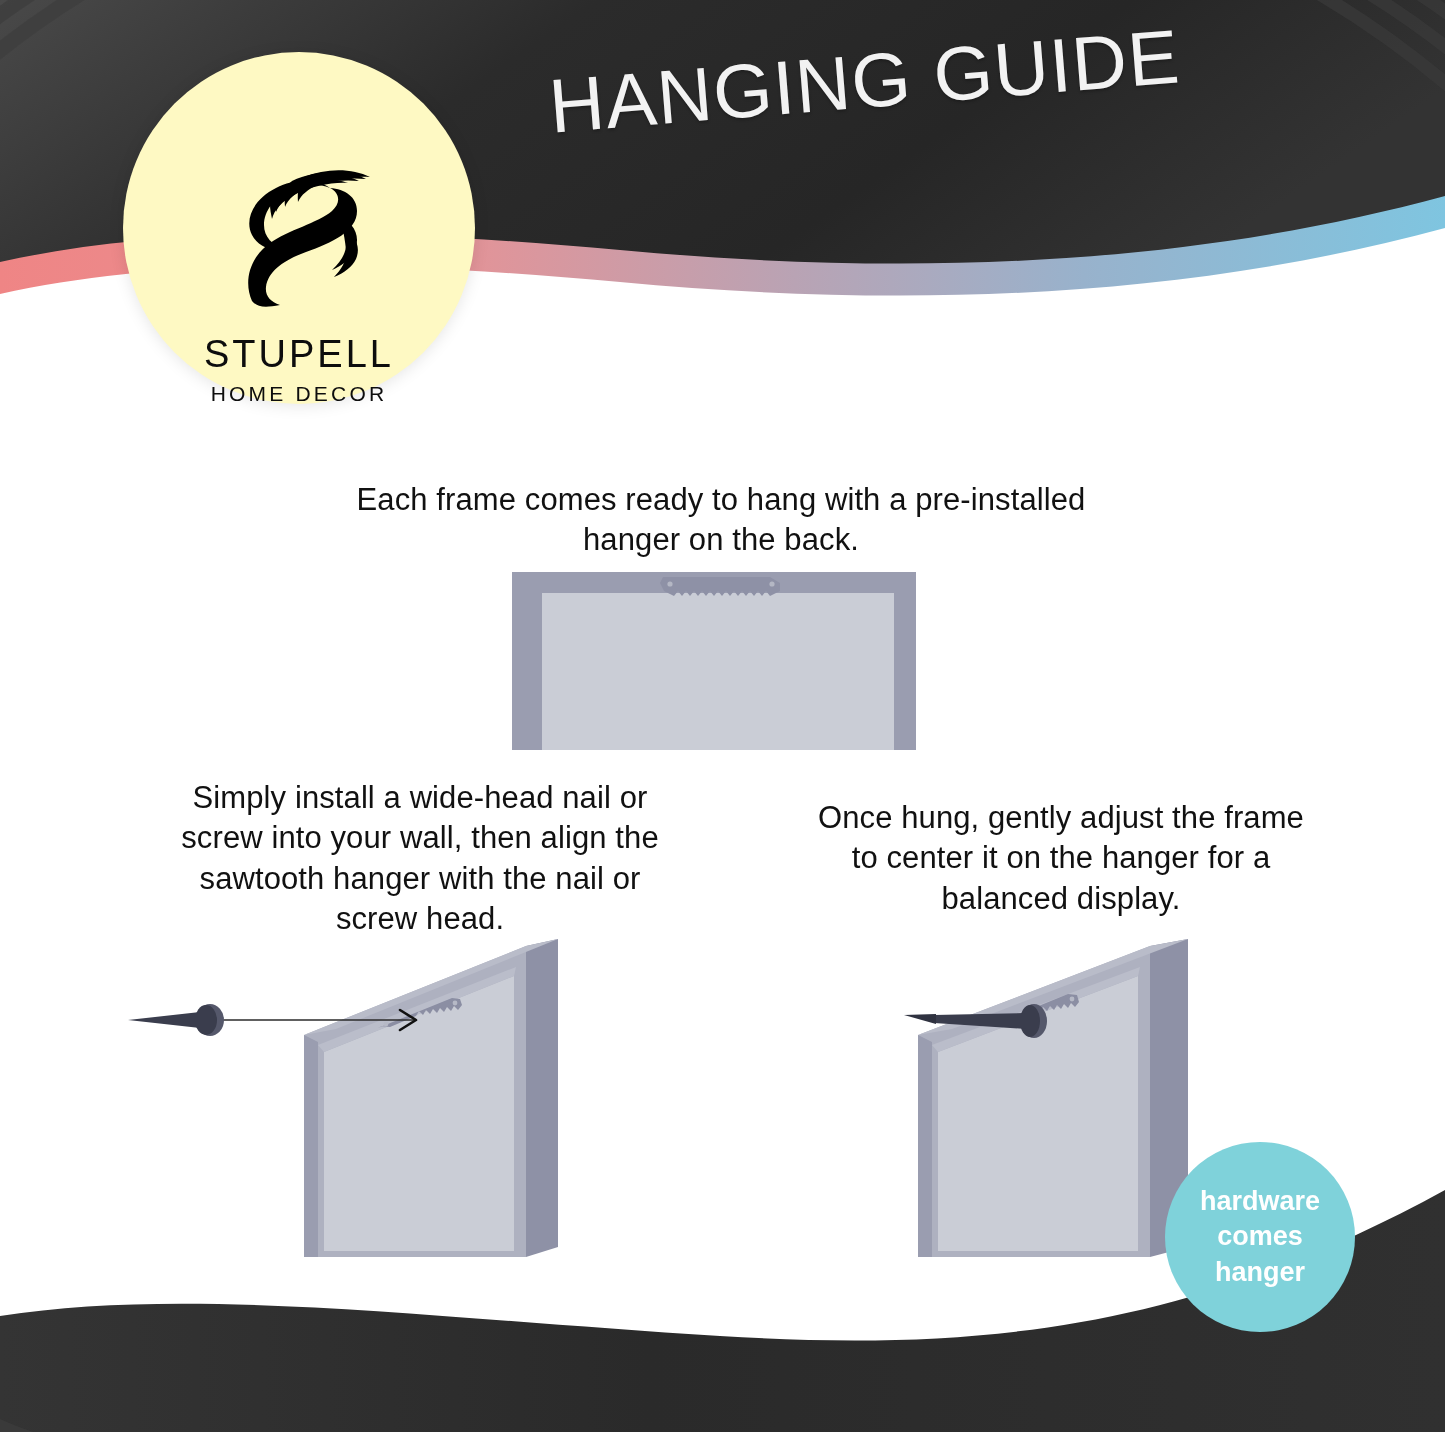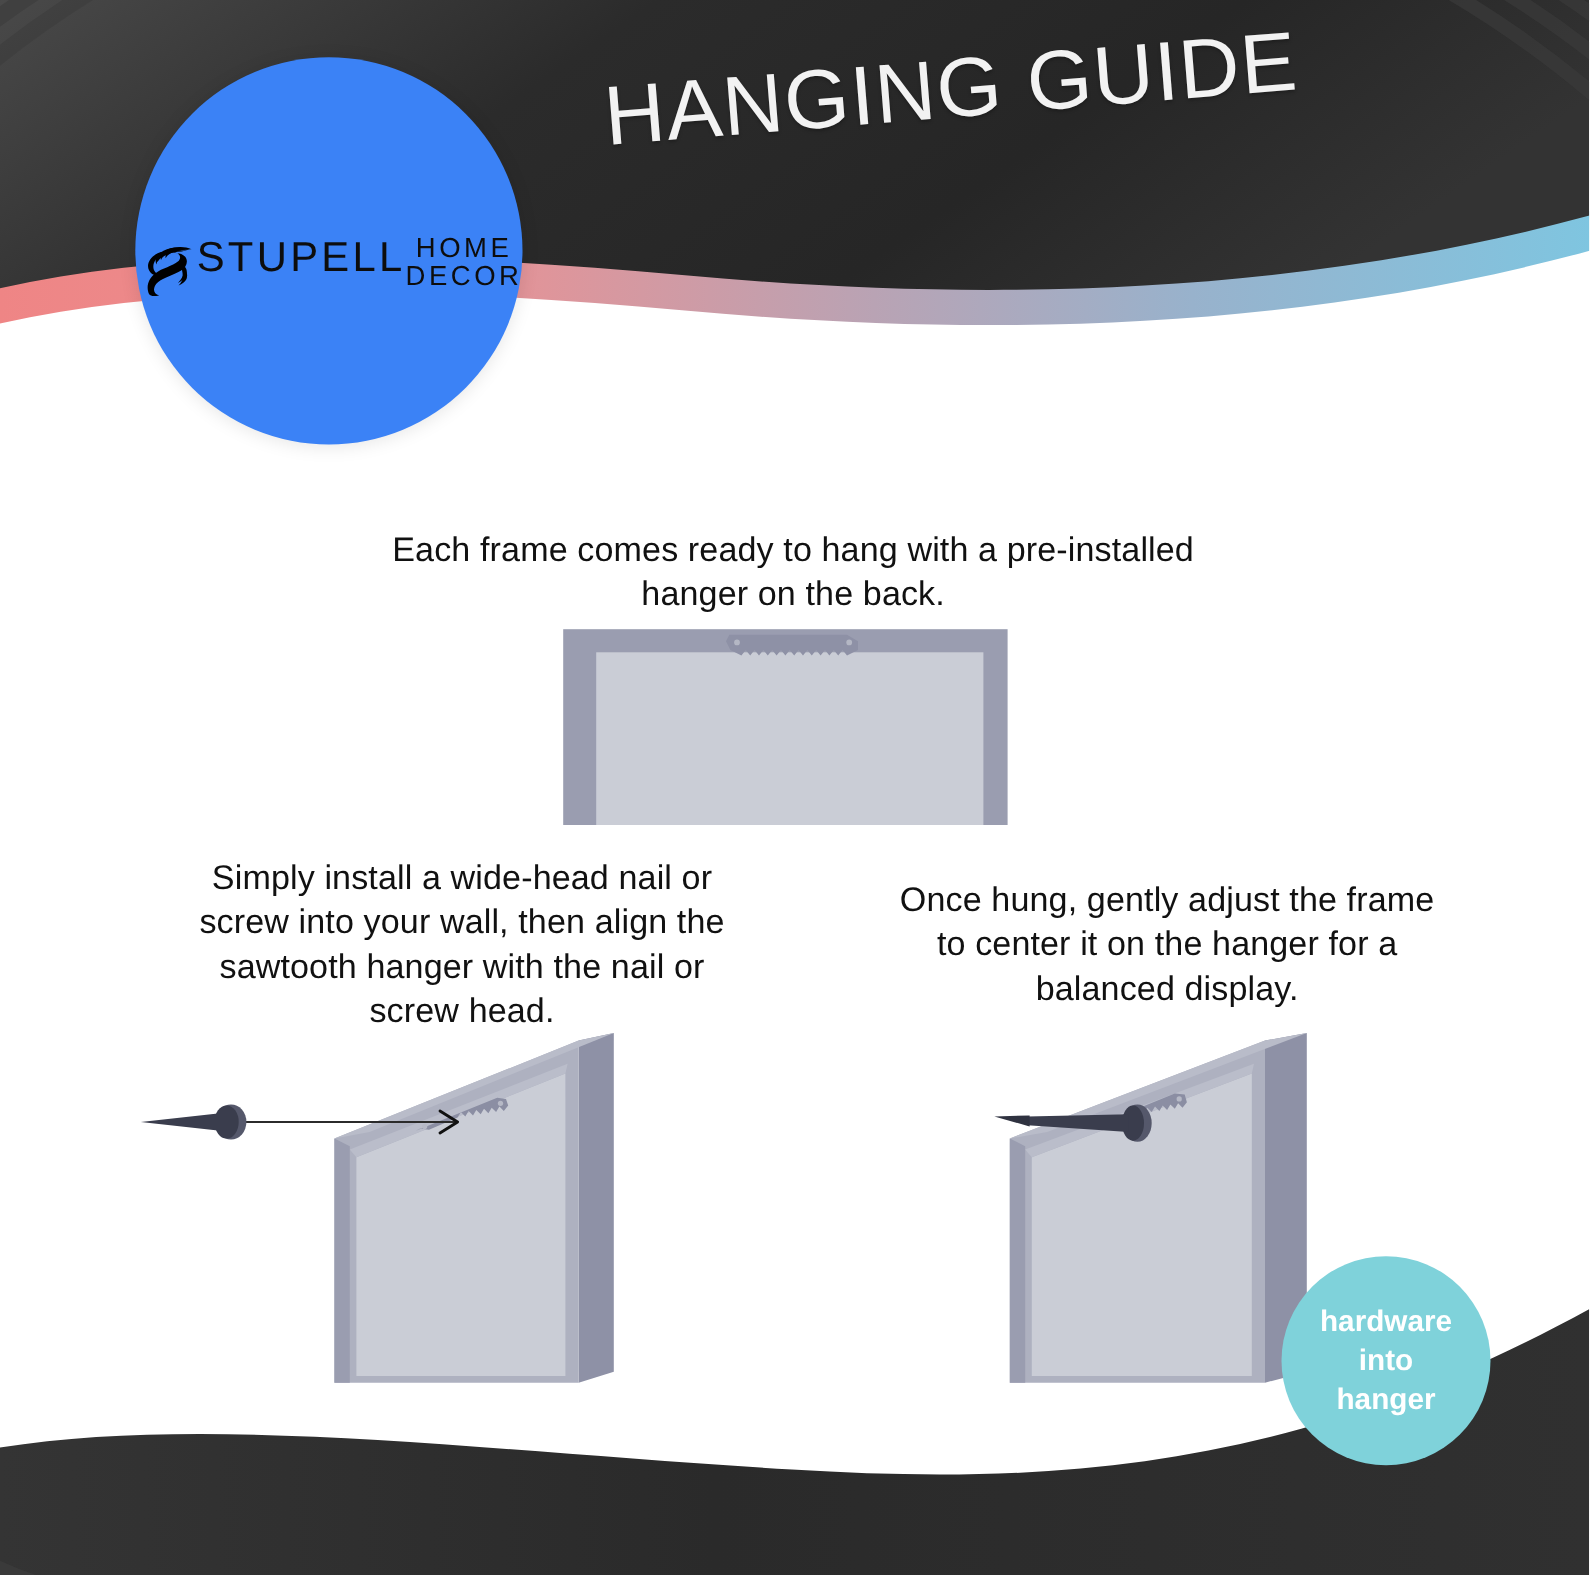--- a/index.html
+++ b/index.html
@@ -28,24 +28,24 @@
   }
 
   
   #logo-badge {
     position: absolute;
     left: 123px;
     top: 52px;
     width: 352px;
     height: 352px;
     border-radius: 50%;
-    background: #3b82f6;
+    background: #fef9c3;
     box-shadow: 0 2px 16px rgba(0,0,0,0.10);
     display: flex;
-    flex-direction: row;
+    flex-direction: column;
     align-items: center;
     justify-content: flex-end;
     z-index: 6;
   }
   #logo-mark {
     margin-top: 38px;
     width: 170px;
     height: 168px;
   }
   .logo-word {
@@ -54,24 +54,24 @@
     text-align: center;
     line-height: 1;
   }
   #logo-name {
     font-size: 38px;
     letter-spacing: 3.0px;
     font-weight: 400;
     margin-top: 12px;
   }
   #logo-sub {
-    font-size: 25px;
+    font-size: 21px;
     letter-spacing: 3.2px;
     font-weight: 400;
-    margin-top: 22px;
+    margin-top: 10px;
   }
 
   
   #hanging-guide-title {
     position: absolute;
     left: 546px;
     top: 63px;
     width: 700px;
     transform: rotate(-4.6deg);
     transform-origin: left top;
@@ -347,17 +347,17 @@
     <g>
       <ellipse cx="134" cy="96" rx="13" ry="17" fill="#55586b"></ellipse>
       <ellipse cx="130" cy="96" rx="10" ry="16" fill="#3a3d4d"></ellipse>
       <path d="M34,90 L126,88 L126,104 L34,98 Z" fill="#3a3d4d"></path>
       <path d="M4,90 L36,89 L36,99 Z" fill="#2f3240"></path>
     </g>
   </svg>
 
   <div id="hardware-free-badge">
     <div class="badge-line">hardware</div>
-    <div class="badge-line">into</div>
+    <div class="badge-line">comes</div>
     <div class="badge-line">hanger</div>
   </div>
 
 </div>
 
 </body></html>

